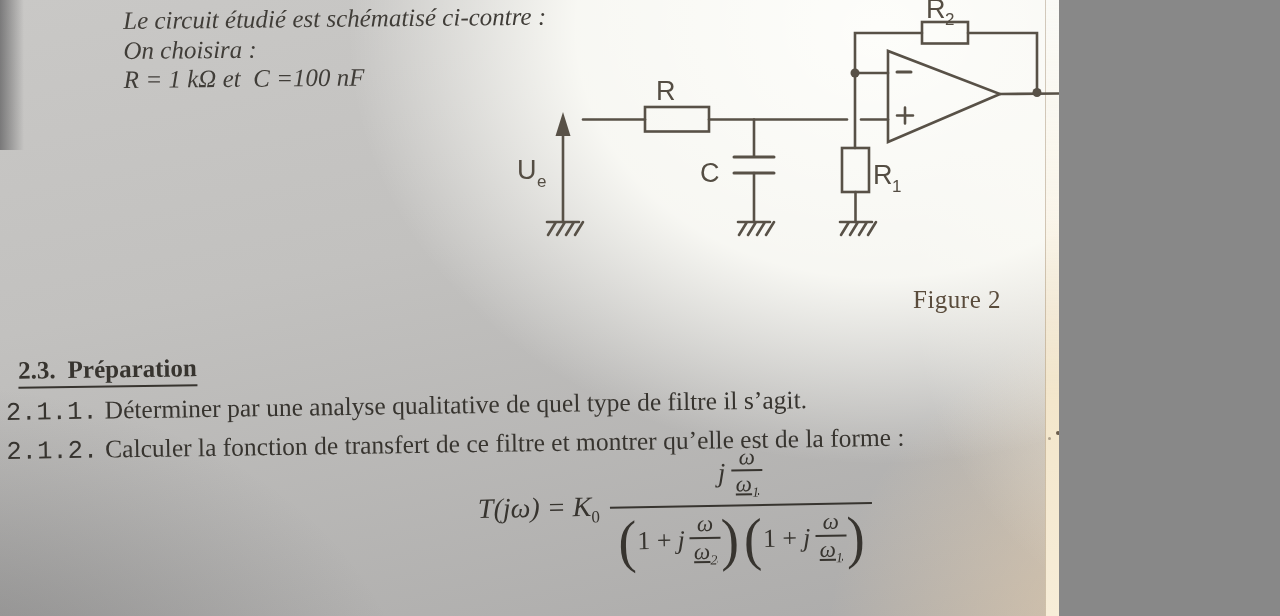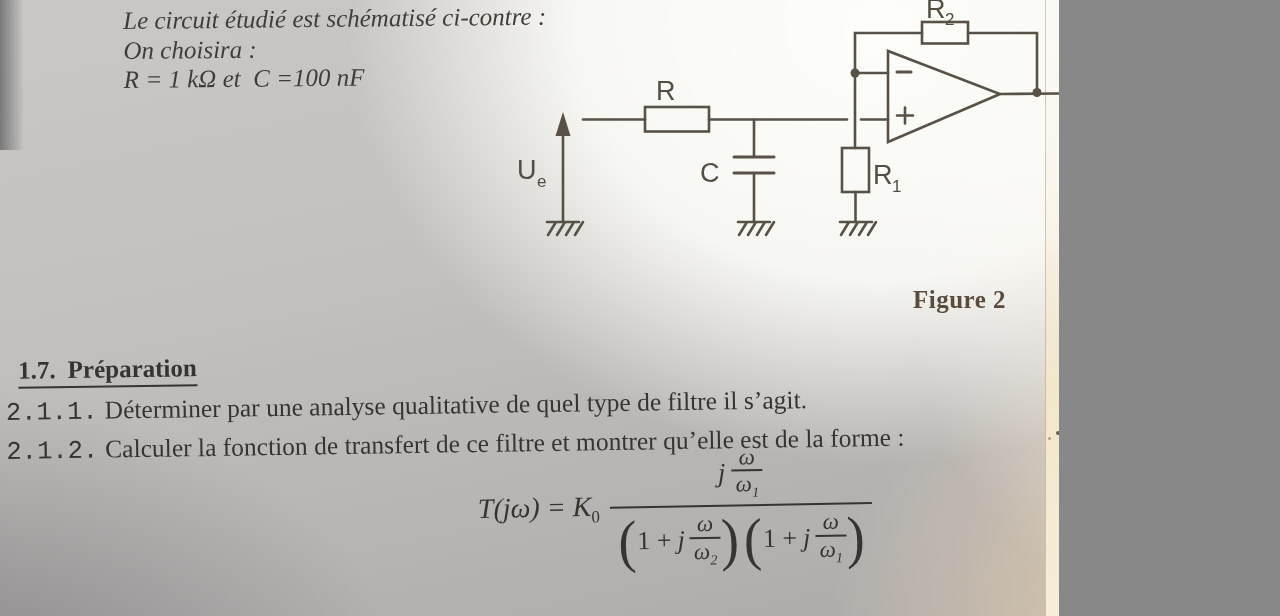--- a/index.html
+++ b/index.html
@@ -25,40 +25,40 @@
     line-height:29.5px;color:#403d38;transform:rotate(-0.6deg);transform-origin:0 0;}
   .intro div{white-space:pre;}
 
   .circuit{position:absolute;left:0;top:0;}
   .wire{stroke:#585147;stroke-width:2.6;fill:none;stroke-linecap:round;}
   .thick{stroke-width:3;}
   .fillink{fill:#585147;stroke:none;}
   .clabel{font-family:"Liberation Sans","DejaVu Sans",sans-serif;font-size:27px;fill:#544d43;}
   .csub{font-family:"Liberation Sans","DejaVu Sans",sans-serif;font-size:17px;fill:#544d43;}
 
-  .fig-caption{position:absolute;left:913px;top:286px;font-weight:bold;font-size:25px;color:#5a4c3c;letter-spacing:0.5px;}
+  .fig-caption{position:absolute;left:913px;top:286px;font-weight:normal;font-size:25px;color:#5a4c3c;letter-spacing:0.5px;}
 
   .section{position:absolute;left:5px;top:356px;color:#37342f;font-size:25.5px;
     transform:rotate(-0.85deg);transform-origin:0 0;}
   .heading{display:inline-block;margin-left:13px;font-weight:bold;font-size:25px;
     border-bottom:2.6px solid #37342f;padding-bottom:2px;}
   .heading .hnum{margin-right:12px;}
   .q-item{margin-top:8px;line-height:29px;white-space:pre;}
   .q-item .qnum{margin-right:7px;font-family:Liberation Mono, monospace;}
 
   .formula{position:absolute;left:478px;top:450px;display:flex;align-items:center;color:#37342f;
     transform:rotate(-1deg);transform-origin:0 50%;}
   .f-lhs{font-style:italic;font-size:28px;}
   .f-lhs sub{font-size:17px;font-style:normal;}
   .bigfrac{display:inline-flex;flex-direction:column;align-items:center;margin-left:10px;}
   .bf-num{display:flex;align-items:center;font-size:25px;padding-bottom:4px;}
   .bf-num .jv{font-style:italic;font-size:27px;margin-right:6px;}
   .sfrac{display:inline-flex;flex-direction:column;align-items:center;font-size:23px;line-height:1.05;font-style:italic;}
   .sf-num{padding:0 4px;}
-  .sf-den{border-top:2px solid #37342f;padding:1px 4px 0;}
+  .sf-den{border-top:2px solid #37342f;padding:1px 4px 0;text-decoration:underline;}
   .sf-den sub{font-size:14px;}
   .bf-den{display:flex;align-items:center;border-top:2.6px solid #37342f;padding:5px 8px 0;font-size:25px;}
   .paren{font-size:54px;line-height:0.8;font-style:normal;font-weight:400;transform:scaleY(1.08);}
   .one-plus{margin:0 6px 0 1px;font-size:26px;}
   .jv2{font-style:italic;font-size:26px;margin-right:5px;}
   .grp2{margin-left:5px;}
 </style>
 </head>
 <body>
 
@@ -129,21 +129,21 @@
     <text class="clabel" x="1152" y="157">R</text>
 
     <path class="wire" d="M1246,196 L1235,108"></path>
     <polygon class="fillink" points="1232,97 1227.5,119 1242,115.5"></polygon>
     <text class="clabel" x="1252" y="157">US</text>
   </svg>
 
   <div class="fig-caption">Figure 2</div>
 
   <div class="section">
-    <span class="heading"><span class="hnum">1.7.</span><span>Préparation</span></span>
+    <span class="heading"><span class="hnum">2.3.</span><span>Préparation</span></span>
     <div class="q-item"><span class="qnum">2.1.1.</span><span>Déterminer par une analyse qualitative de quel type de filtre il s’agit.</span></div>
     <div class="q-item"><span class="qnum">2.1.2.</span><span>Calculer la fonction de transfert de ce filtre et montrer qu’elle est de la forme :</span></div>
   </div>
 
   <div class="formula">
     <span class="f-lhs"><span>T(jω) = K</span><sub>0</sub></span>
     <span class="bigfrac">
       <span class="bf-num">
         <span class="jv">j</span>
         <span class="sfrac">

